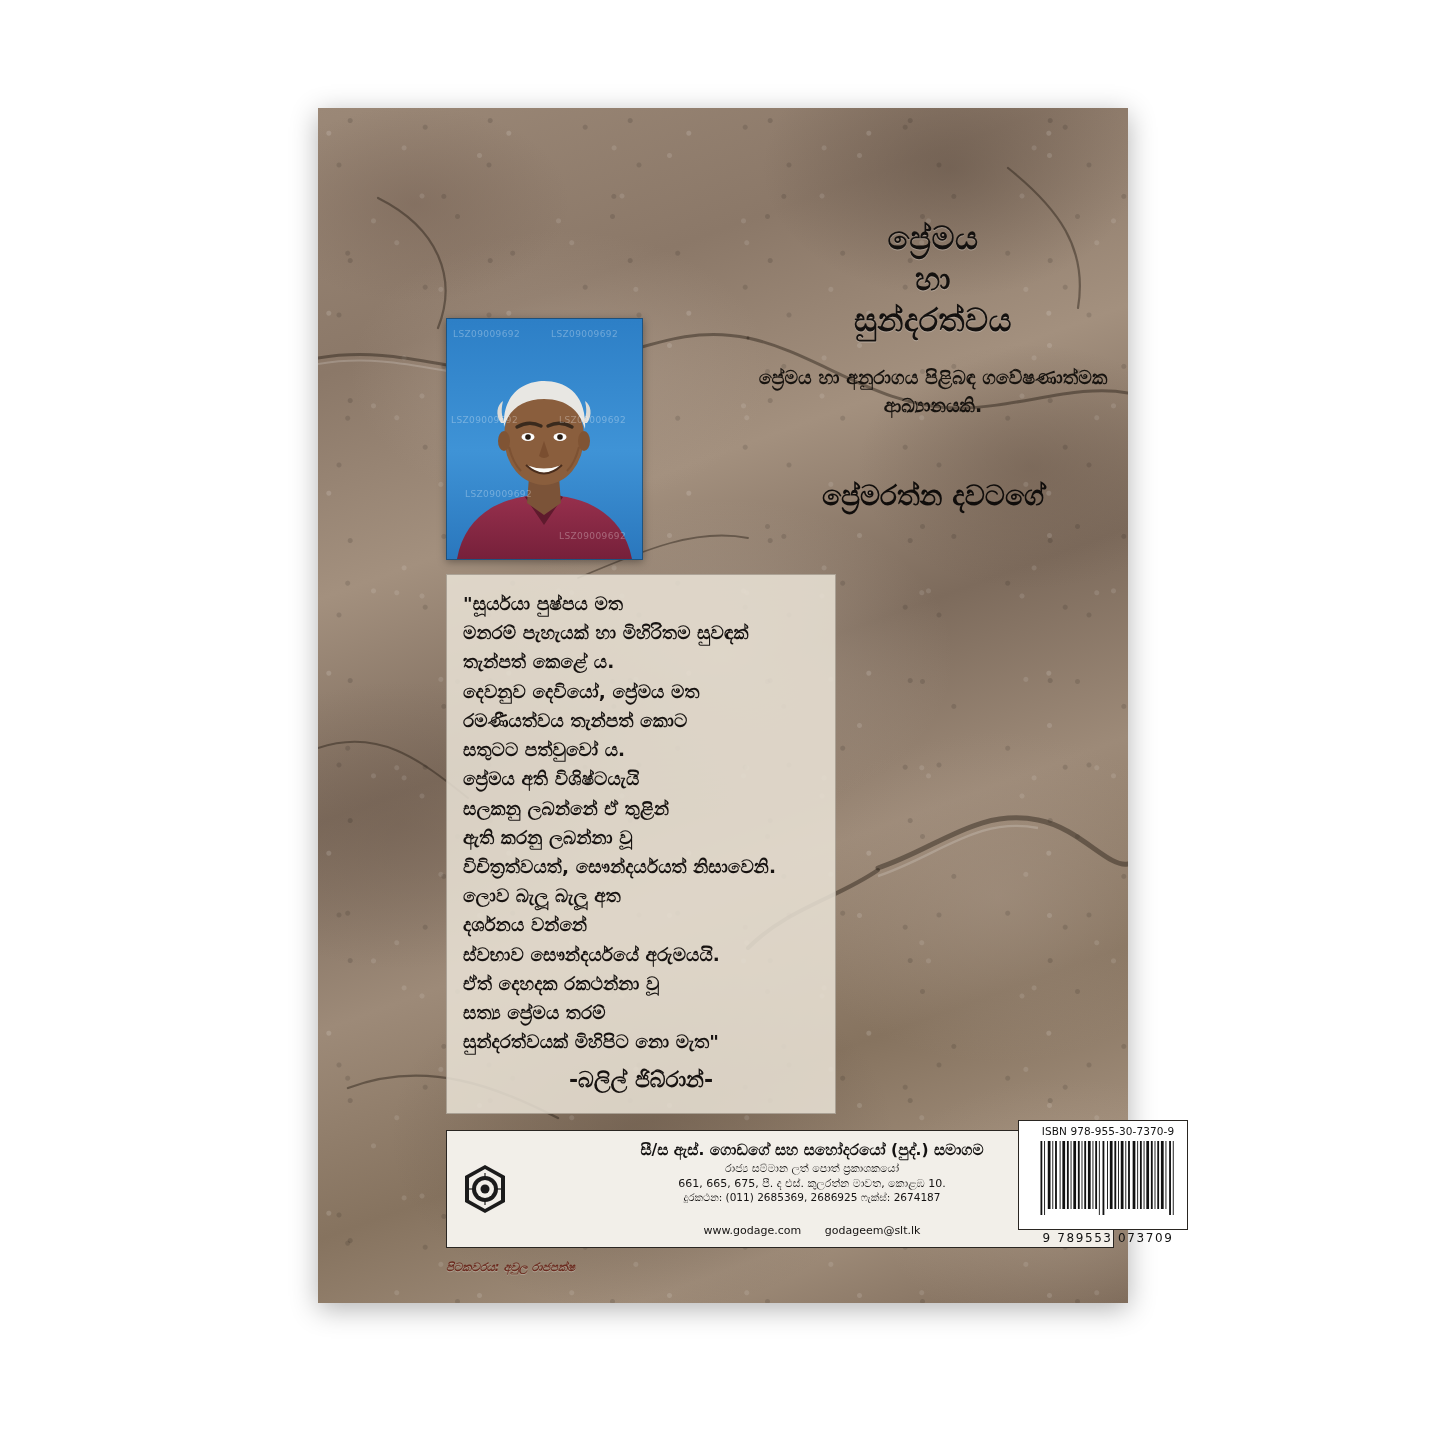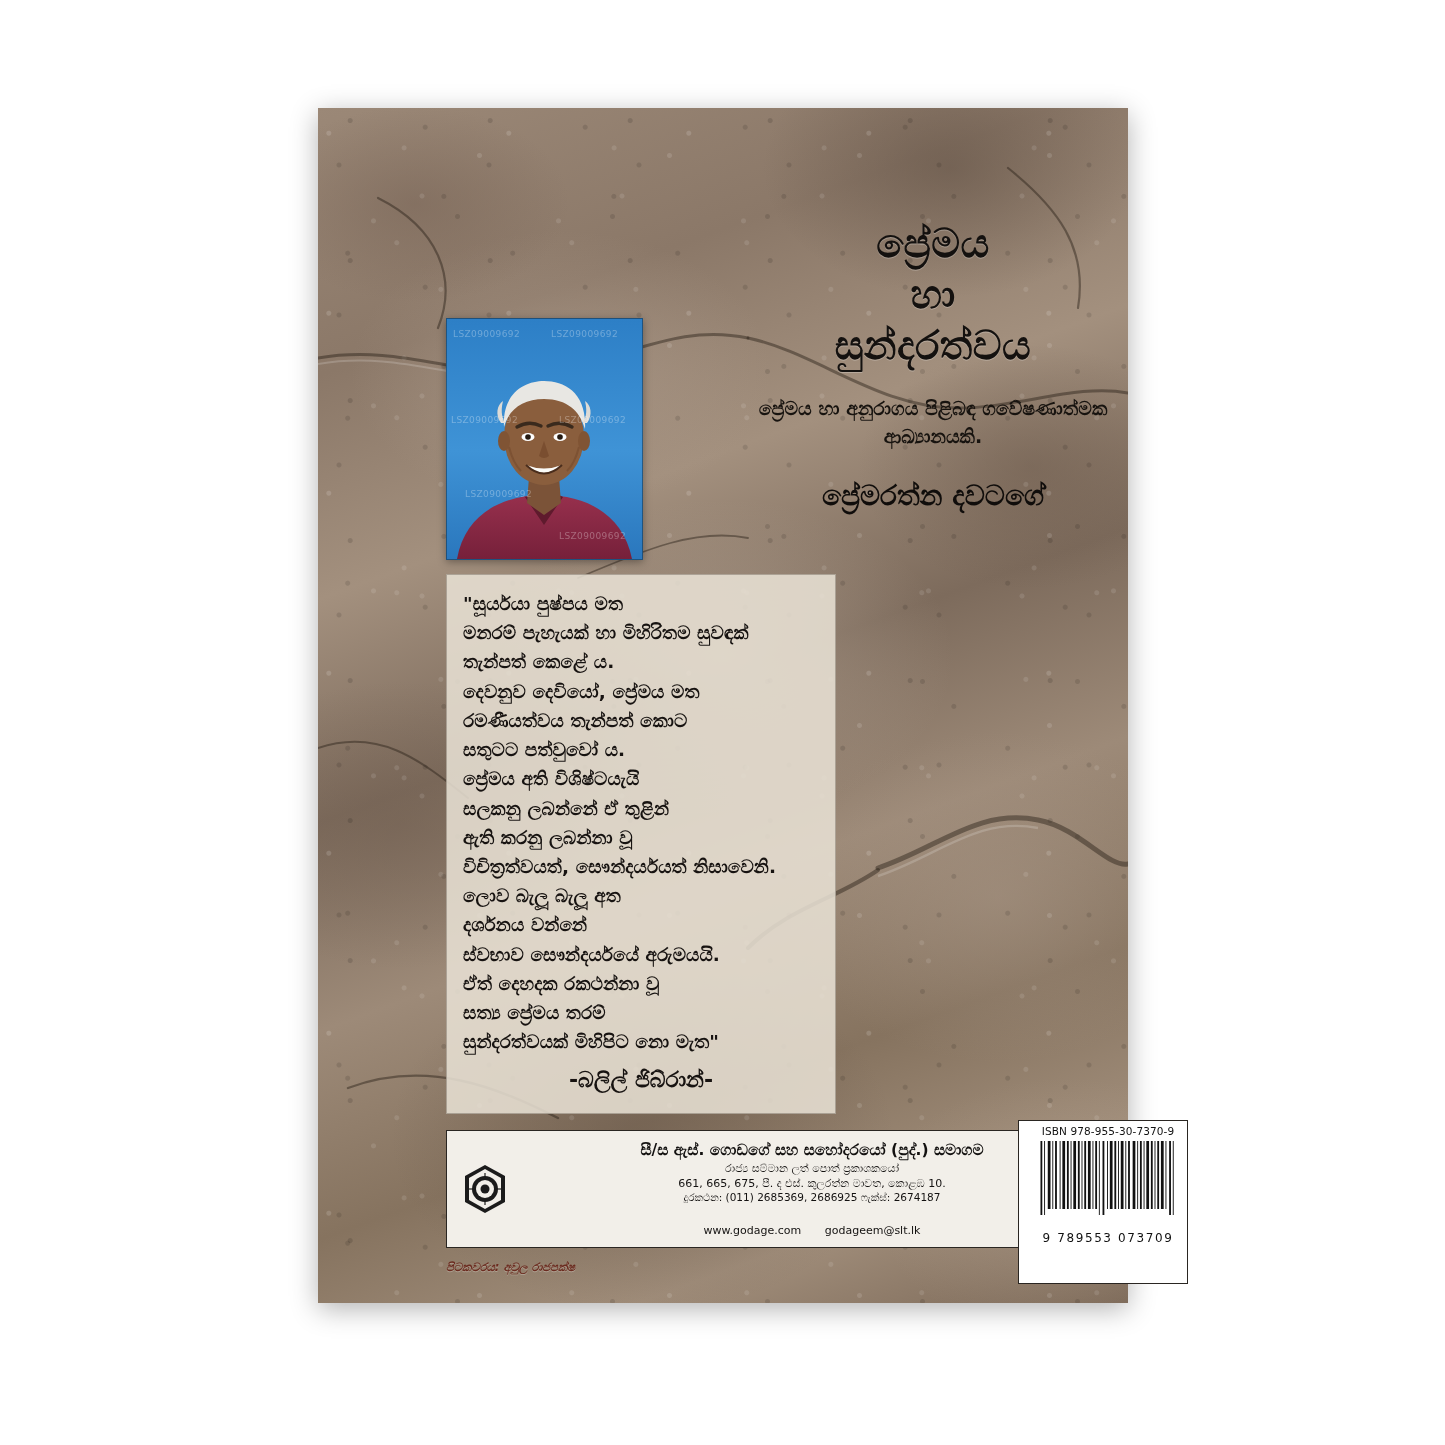--- a/index.html
+++ b/index.html
@@ -75,34 +75,34 @@
     position: absolute;
     left: 440px;
     top: 110px;
     width: 350px;
     text-align: center;
     color: #14110f;
   }
   .title-line {
     font-family: Liberation Serif, serif;
     font-weight: bold;
-    font-size: 40px;
+    font-size: 32px;
     line-height: 1.28;
     letter-spacing: .5px;
     text-shadow: 0 1px 0 rgba(255,255,255,0.25);
   }
   #subtitle {
     margin-top: 22px;
     font-size: 19px;
     font-weight: bold;
     line-height: 1.5;
     color: #17130f;
   }
   #author-name {
-    margin-top: 28px;
+    margin-top: 59px;
     font-size: 28px;
     font-weight: bold;
     color: #100d0b;
   }
 
   
   #author-photo {
     position: absolute;
     left: 128px;
     top: 210px;
@@ -192,21 +192,21 @@
     margin-top: 19px;
   }
   #publisher-web span { margin: 0 10px; }
 
   
   #isbn-block {
     position: absolute;
     left: 700px;
     top: 1012px;
     width: 170px;
-    height: 164px;
+    height: 110px;
     background: #ffffff;
     border: 1px solid #2a2622;
     box-sizing: border-box;
     padding: 4px 6px 2px 16px;
     text-align: center;
   }
   #isbn-text {
     font-size: 10.5px;
     color: #111;
     letter-spacing: .1px;

